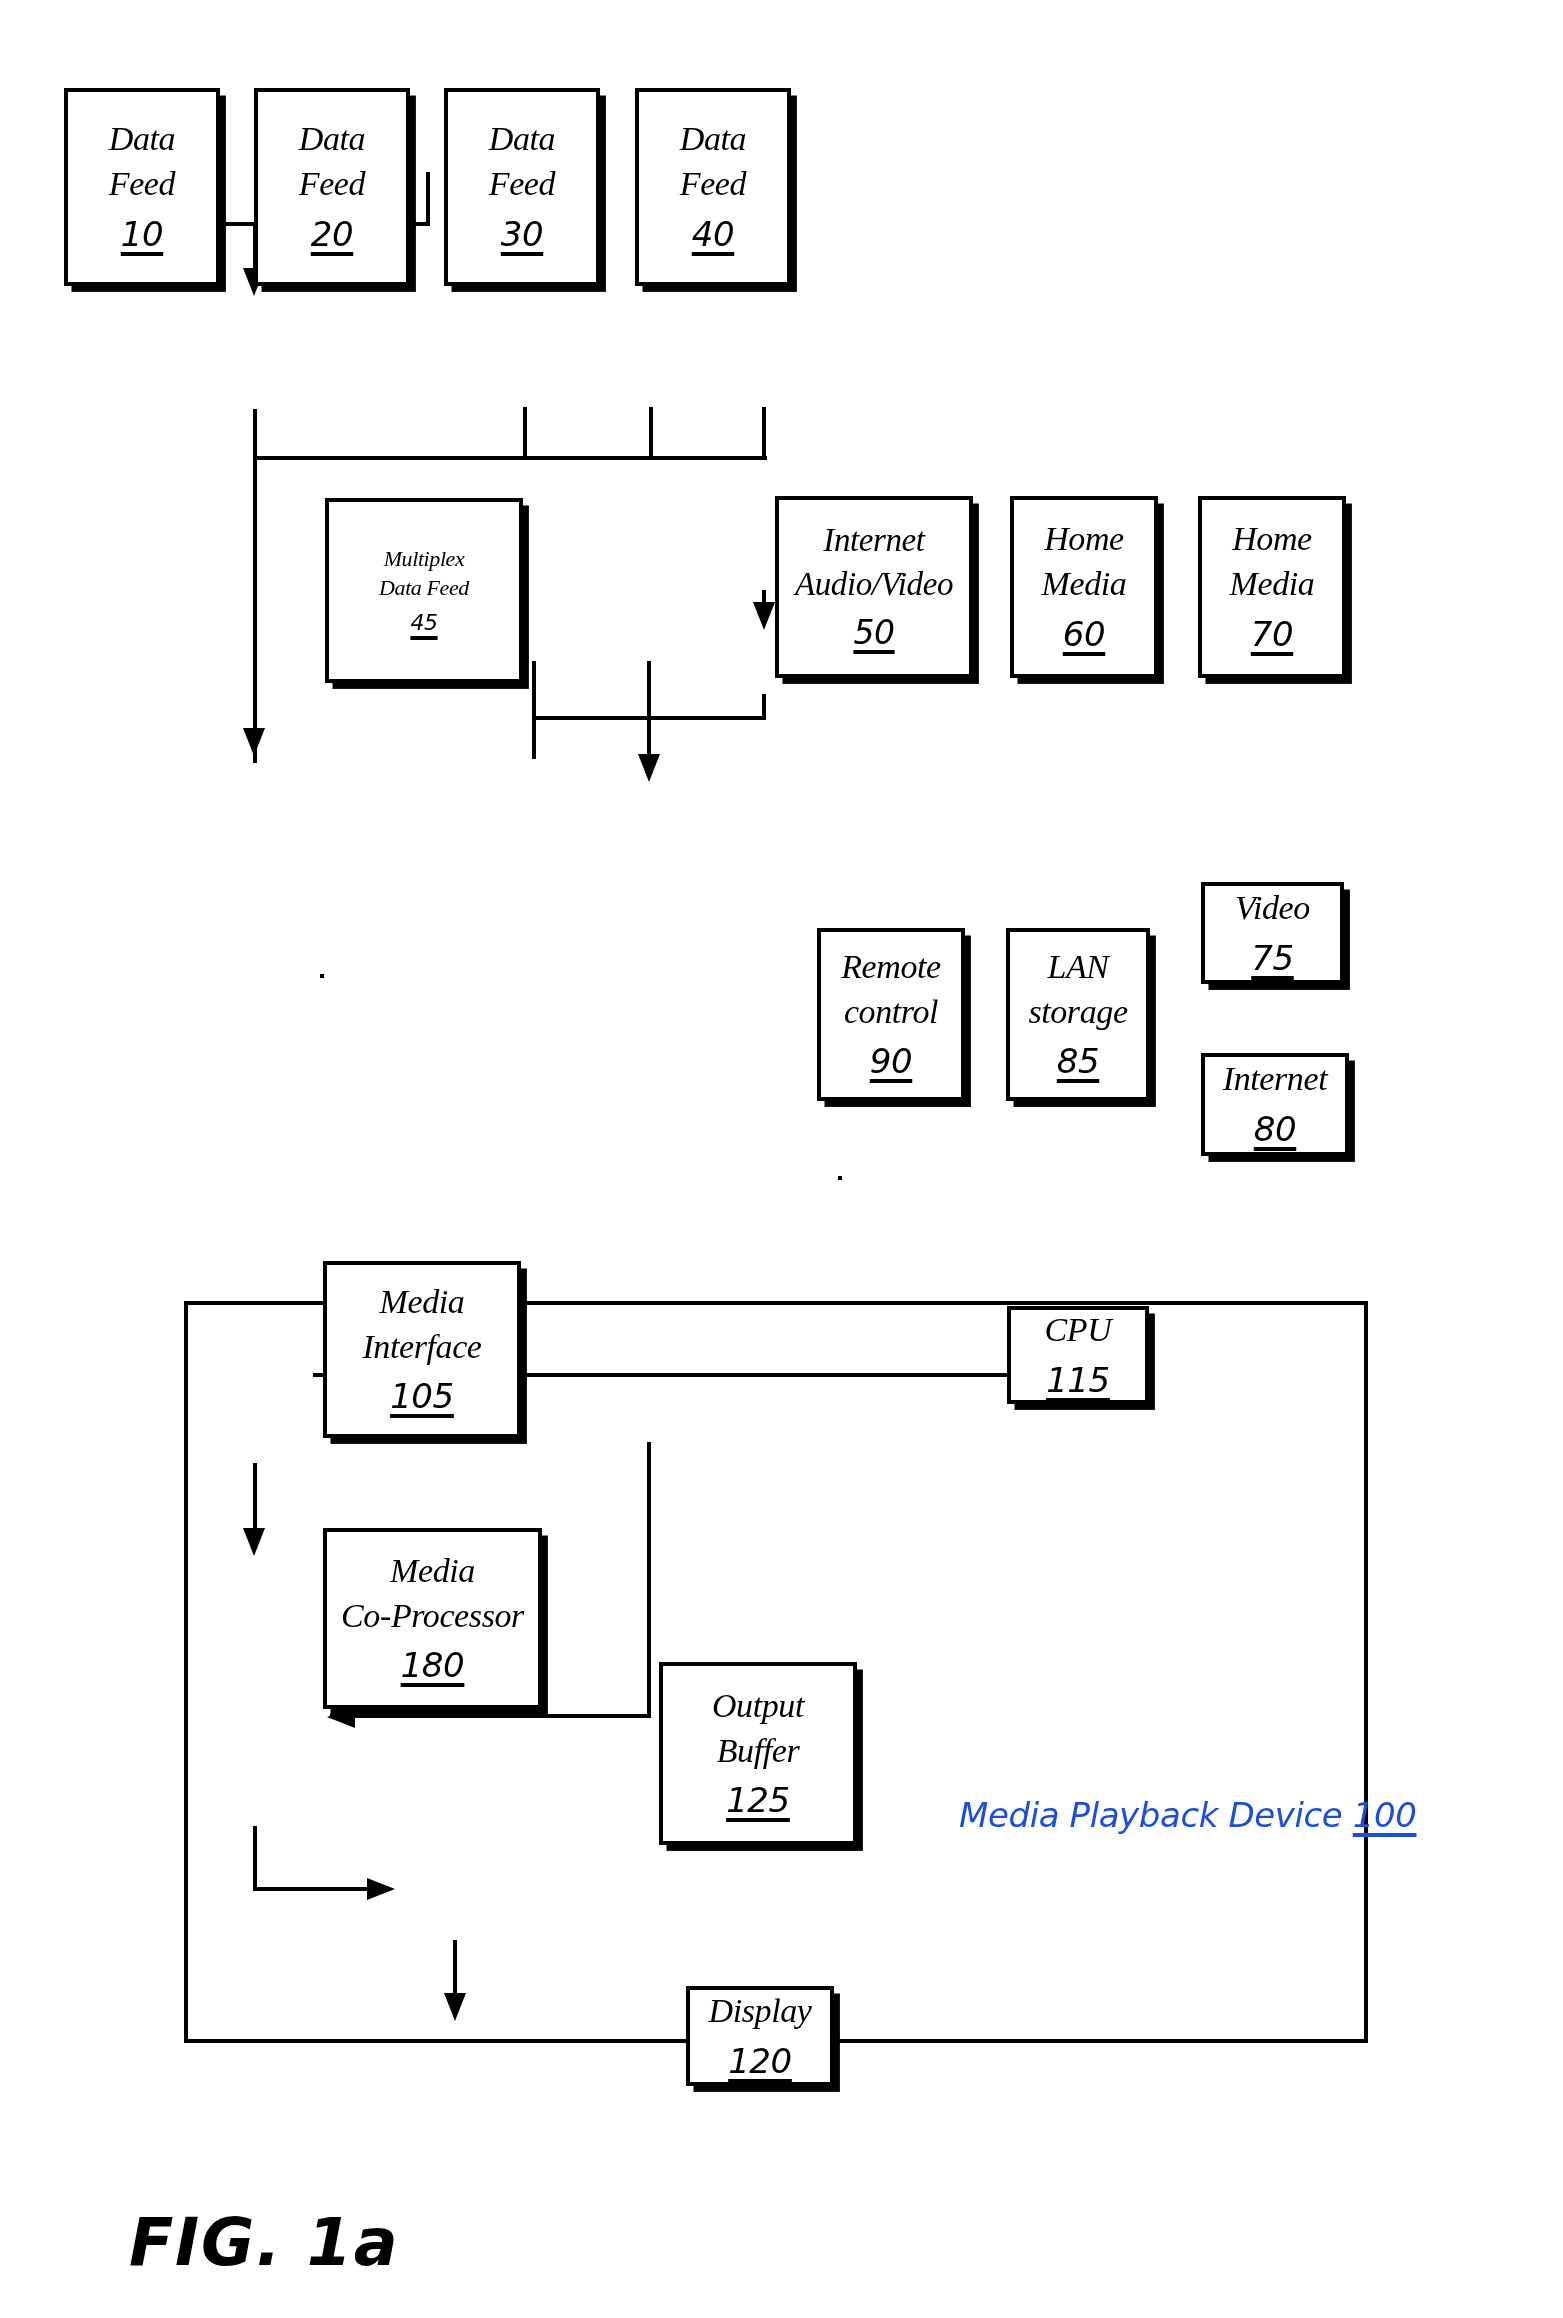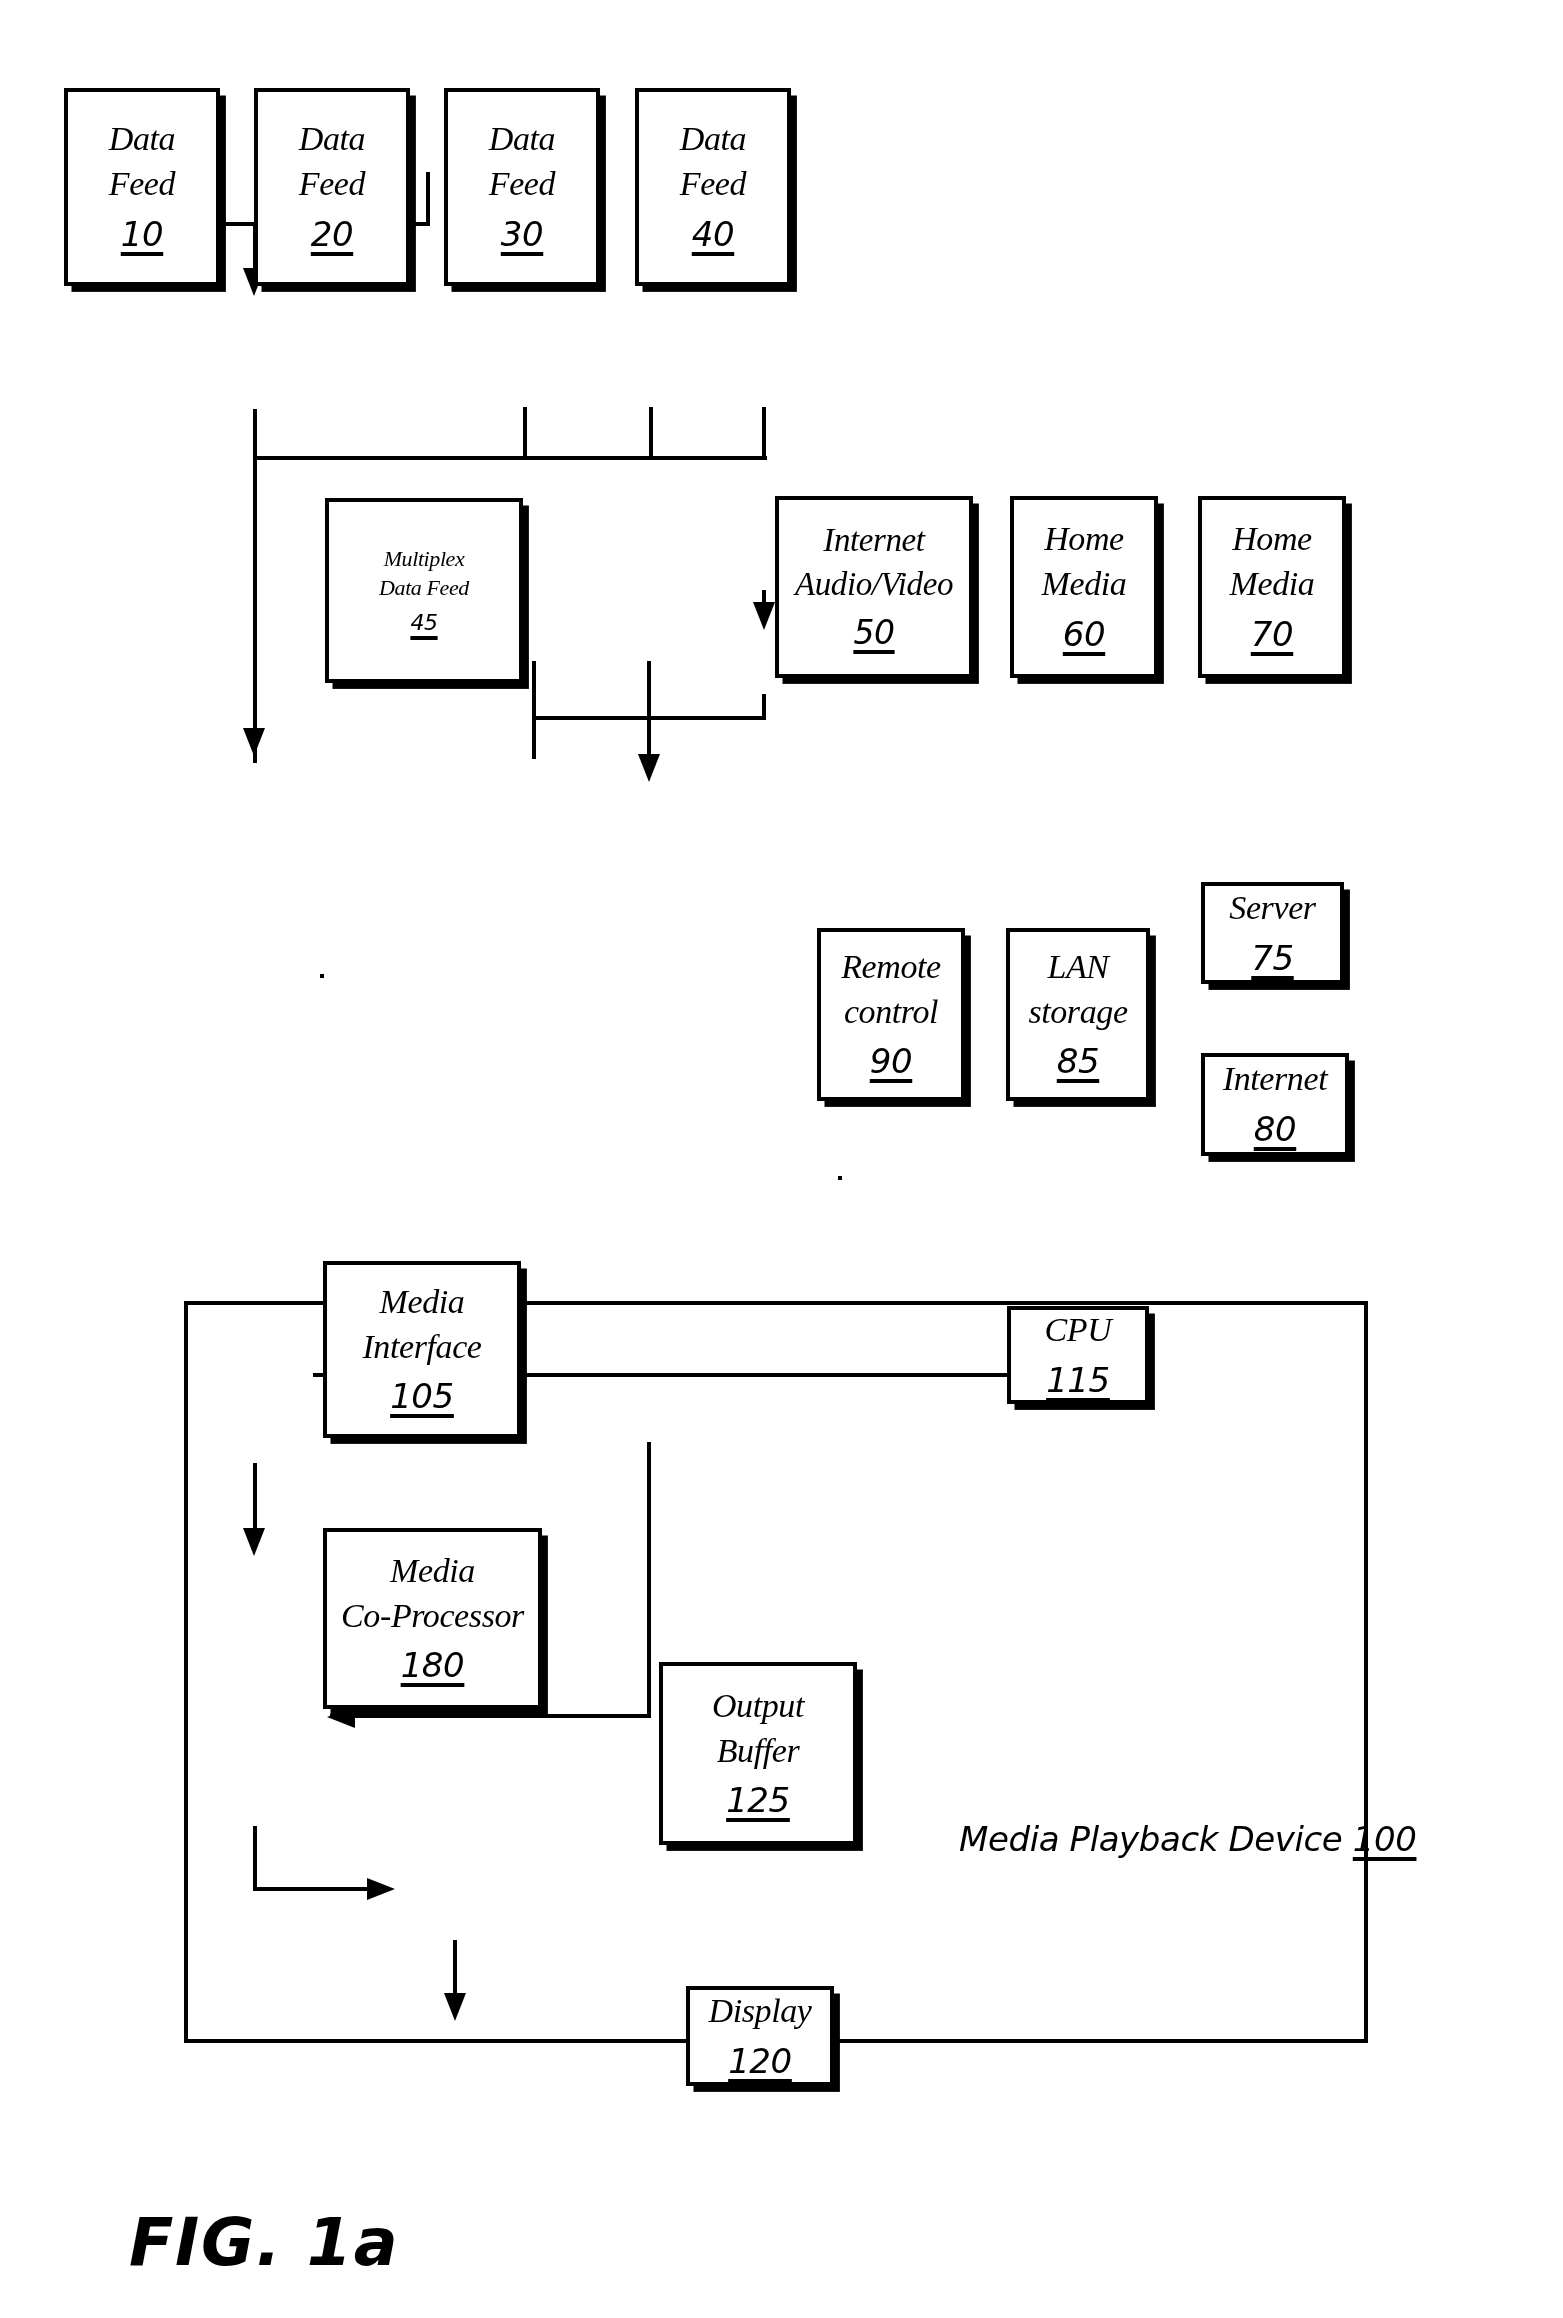--- a/index.html
+++ b/index.html
@@ -50,25 +50,24 @@
   .device-outline {
     position: absolute;
     box-sizing: border-box;
     border: 4.2px solid #000000;
     background: transparent;
   }
   .device-label {
     position: absolute;
     text-align: right;
     font-style: italic;
-    color: #000000;
+    color: #1d4ed8;
     line-height: 1.35;
     letter-spacing: -0.4px;
     white-space: nowrap;
-    margin-top: 24px;
   }
   
   .hline {
     position: absolute;
     background: #000000;
     height: 4.2px;
   }
   .vline {
     position: absolute;
     background: #000000;
@@ -213,21 +212,21 @@
         <span class="ln">Home</span>
         <span class="ln">Media</span>
         <span class="refnum">60</span>
       </div>
       <div class="pbox" style="left: 1198px; top: 496px; width: 148px; height: 182px; font-size: 34px;">
         <span class="ln">Home</span>
         <span class="ln">Media</span>
         <span class="refnum">70</span>
       </div>
       <div class="pbox" style="left: 1201px; top: 882px; width: 143px; height: 102px; font-size: 34px;">
-        <span class="ln">Server</span>
+        <span class="ln">Video</span>
         <span class="refnum">75</span>
       </div>
       <div class="pbox" style="left: 1201px; top: 1053px; width: 148px; height: 103px; font-size: 34px;">
         <span class="ln">Internet</span>
         <span class="refnum">80</span>
       </div>
       <div class="pbox" style="left: 817px; top: 928px; width: 148px; height: 173px; font-size: 34px;">
         <span class="ln">Remote</span>
         <span class="ln">control</span>
         <span class="refnum">90</span>

